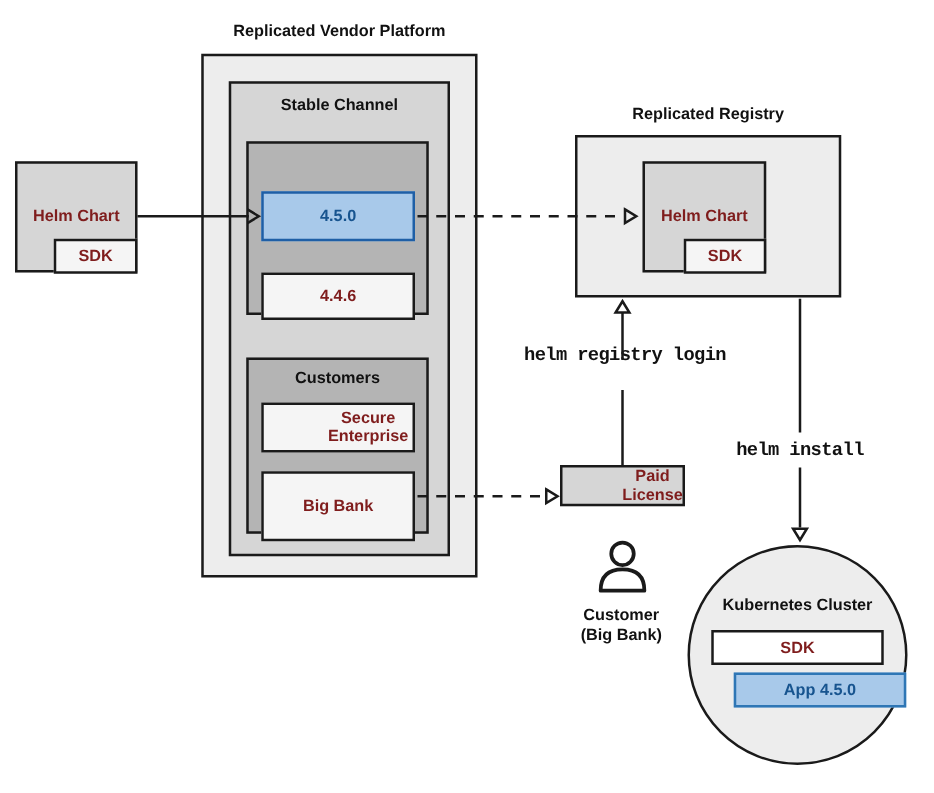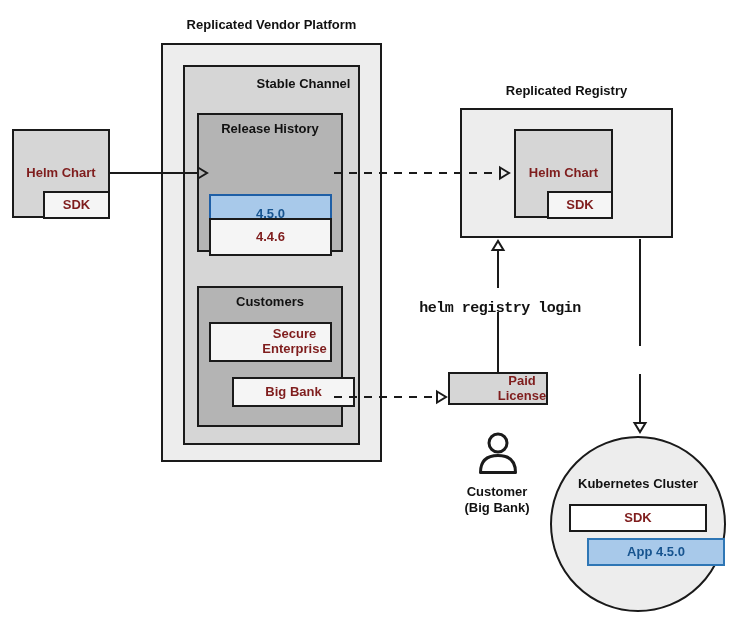--- a/index.html
+++ b/index.html
@@ -16,21 +16,21 @@
   .box{
     position:absolute; box-sizing:border-box; border:2px solid var(--border);
     display:flex; align-items:center; justify-content:center; text-align:center;
     font-weight:bold; font-size:13px; color:#7f1d1d; line-height:1.15;
   }
   .container{background:var(--container-bg);}
   .mid{background:var(--mid-gray);}
   .dark{background:var(--dark-gray);}
   .light{background:var(--light-box);}
   .whitebg{background:var(--white-box);}
-  .blue{background:var(--blue-fill); border-color:var(--blue-border-release); color:var(--blue-text);margin-top:41px;}
+  .blue{background:var(--blue-fill); border-color:var(--blue-border-release); color:var(--blue-text);}
   .blue-app{background:var(--blue-fill); border-color:var(--blue-border-app); color:var(--blue-text);}
   .circle{border-radius:50%;}
   .lbl{
     position:absolute; text-align:center; font-weight:bold; font-size:13px;
     color:#111; line-height:1.25;
   }
   .mono{
     font-family:"Liberation Mono","DejaVu Sans Mono",monospace;
     font-size:15px; font-weight:bold; letter-spacing:-0.5px;
   }
@@ -39,35 +39,34 @@
 </style>
 </head>
 <body>
 
 <div class="canvas">
 
   <div class="lbl" style="left:161px;top:17px;width:221px;">Replicated Vendor Platform</div>
   <div class="box container" style="left:161px;top:43px;width:221px;height:419px;"></div>
 
   <div class="box mid" style="left:183px;top:65px;width:177px;height:380px;"></div>
-  <div class="lbl" style="left:183px;top:76px;width:177px;padding-left:32px;">Stable Channel</div>
+  <div class="lbl" style="left:183px;top:76px;width:177px;">Stable Channel</div>
 
   <div class="box dark" style="left:197px;top:113px;width:146px;height:139px;"></div>
-  <div class="lbl" style="left:197px;top:121px;width:146px;">Release History</div>
 
   <div class="box blue" style="left:209px;top:153px;width:123px;height:40px;">4.5.0</div>
   <div class="box light" style="left:209px;top:218px;width:123px;height:38px;">4.4.6</div>
 
   <div class="box dark" style="left:197px;top:286px;width:146px;height:141px;"></div>
   <div class="lbl" style="left:197px;top:294px;width:146px;text-align:center;">Customers</div>
 
   <div class="box light" style="left:209px;top:322px;width:123px;height:40px;">
     <span class="wrap-narrow" style="width:80px;">Secure Enterprise</span>
   </div>
-  <div class="box light" style="left:209px;top:377px;width:123px;height:30px;margin-left:23px;">Big Bank</div>
+  <div class="box light" style="left:209px;top:377px;width:123px;height:56px;">Big Bank</div>
 
   <div class="box mid" style="left:12px;top:129px;width:98px;height:89px;">Helm Chart</div>
   <div class="box light" style="left:43px;top:191px;width:67px;height:28px;">SDK</div>
 
   <div class="lbl" style="left:460px;top:83px;width:213px;">Replicated Registry</div>
   <div class="box container" style="left:460px;top:108px;width:213px;height:130px;"></div>
   <div class="box mid" style="left:514px;top:129px;width:99px;height:89px;">Helm Chart</div>
   <div class="box light" style="left:547px;top:191px;width:66px;height:28px;">SDK</div>
 
   <div class="box mid" style="left:448px;top:372px;width:100px;height:33px;">
@@ -76,21 +75,22 @@
   <div class="lbl" style="left:447px;top:484px;width:100px;">
     <span>Customer</span><br>
     <span>(Big Bank)</span>
   </div>
 
   <div class="box container circle" style="left:550px;top:436px;width:176px;height:176px;"></div>
   <div class="lbl" style="left:550px;top:476px;width:176px;">Kubernetes Cluster</div>
   <div class="box whitebg" style="left:569px;top:504px;width:138px;height:28px;">SDK</div>
   <div class="box blue-app" style="left:587px;top:538px;width:138px;height:28px;">App 4.5.0</div>
 
-  <div class="lbl mono" style="left:408px;top:300px;width:184px;">helm registry login</div>
+  <div class="lbl mono" style="left:408px;top:276px;width:184px;">helm registry login</div>
+  <div class="lbl mono" style="left:578px;top:352px;width:124px;">helm install</div>
 
   <svg class="overlay" width="747" height="634" viewBox="0 0 747 634">
     <g stroke="#1a1a1a" stroke-width="2" fill="none">
 
       <g>
         <line x1="110" y1="173" x2="199" y2="173"></line>
         <path d="M198,167.5 L207,173 L198,178.5"></path>
       </g>
 
       <g>

